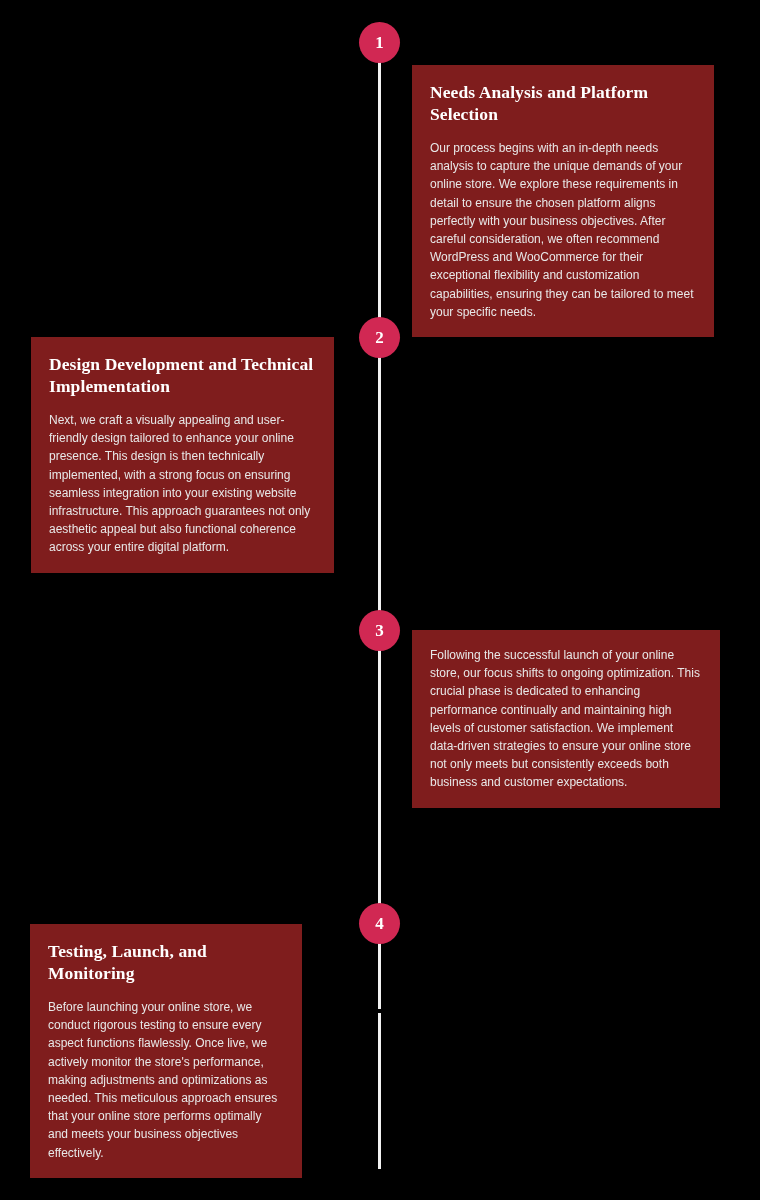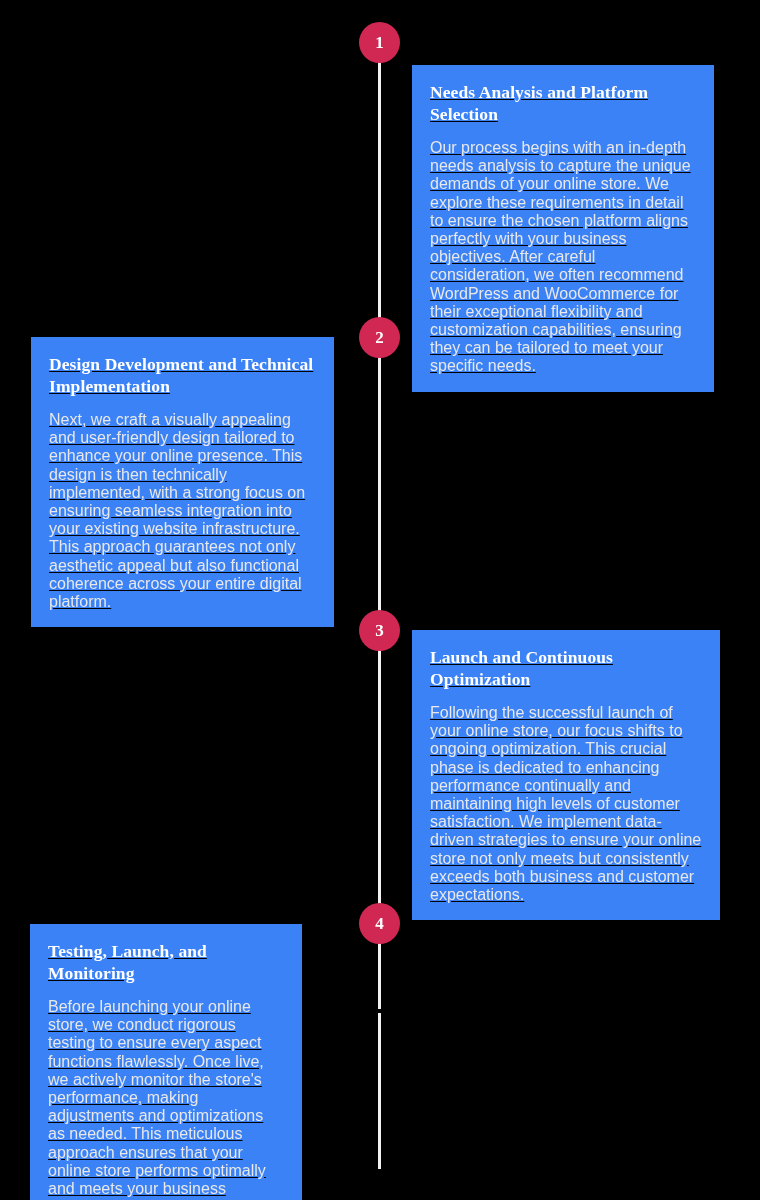--- a/index.html
+++ b/index.html
@@ -48,39 +48,38 @@
     display: flex;
     align-items: center;
     justify-content: center;
     line-height: 1;
     z-index: 3;
   }
 
   
   .card {
     position: absolute;
-    background: #3b82f6;
+    background: #7f1d1d;
     box-sizing: border-box;
     padding: 16px 18px 16px 18px;
     z-index: 2;
-    text-decoration: underline;
   }
   .card-title {
     margin: 0 0 14px 0;
     font-family: "Liberation Serif", serif;
     font-weight: bold;
     font-size: 17.5px;
     line-height: 22px;
     color: #ffffff;
     letter-spacing: 0.1px;
   }
   .card-body {
     margin: 0;
     font-family: "Liberation Sans", sans-serif;
-    font-size: 16px;
+    font-size: 12px;
     line-height: 18.2px;
     color: #e8e8e8;
   }
 
   
   .card-1 { left: 412px; top: 65px;   width: 302px; }
   .card-2 { left: 31px;  top: 337px;  width: 303px; }
   .card-3 { left: 412px; top: 630px;  width: 308px; }
   .card-4 { left: 30px;  top: 924px;  width: 272px; }
 
@@ -114,21 +113,20 @@
     <h3 class="card-title">Needs Analysis and Platform Selection</h3>
     <p class="card-body">Our process begins with an in-depth needs analysis to capture the unique demands of your online store. We explore these requirements in detail to ensure the chosen platform aligns perfectly with your business objectives. After careful consideration, we often recommend WordPress and WooCommerce for their exceptional flexibility and customization capabilities, ensuring they can be tailored to meet your specific needs.</p>
   </div>
 
   <div class="card card-2">
     <h3 class="card-title">Design Development and Technical Implementation</h3>
     <p class="card-body">Next, we craft a visually appealing and user-friendly design tailored to enhance your online presence. This design is then technically implemented, with a strong focus on ensuring seamless integration into your existing website infrastructure. This approach guarantees not only aesthetic appeal but also functional coherence across your entire digital platform.</p>
   </div>
 
   <div class="card card-3">
-    <h3 class="card-title">Launch and Continuous Optimization</h3>
     <p class="card-body">Following the successful launch of your online store, our focus shifts to ongoing optimization. This crucial phase is dedicated to enhancing performance continually and maintaining high levels of customer satisfaction. We implement data-driven strategies to ensure your online store not only meets but consistently exceeds both business and customer expectations.</p>
   </div>
 
   <div class="card card-4">
     <h3 class="card-title">Testing, Launch, and Monitoring</h3>
     <p class="card-body">Before launching your online store, we conduct rigorous testing to ensure every aspect functions flawlessly. Once live, we actively monitor the store's performance, making adjustments and optimizations as needed. This meticulous approach ensures that your online store performs optimally and meets your business objectives effectively.</p>
   </div>
 
 </div>
 

